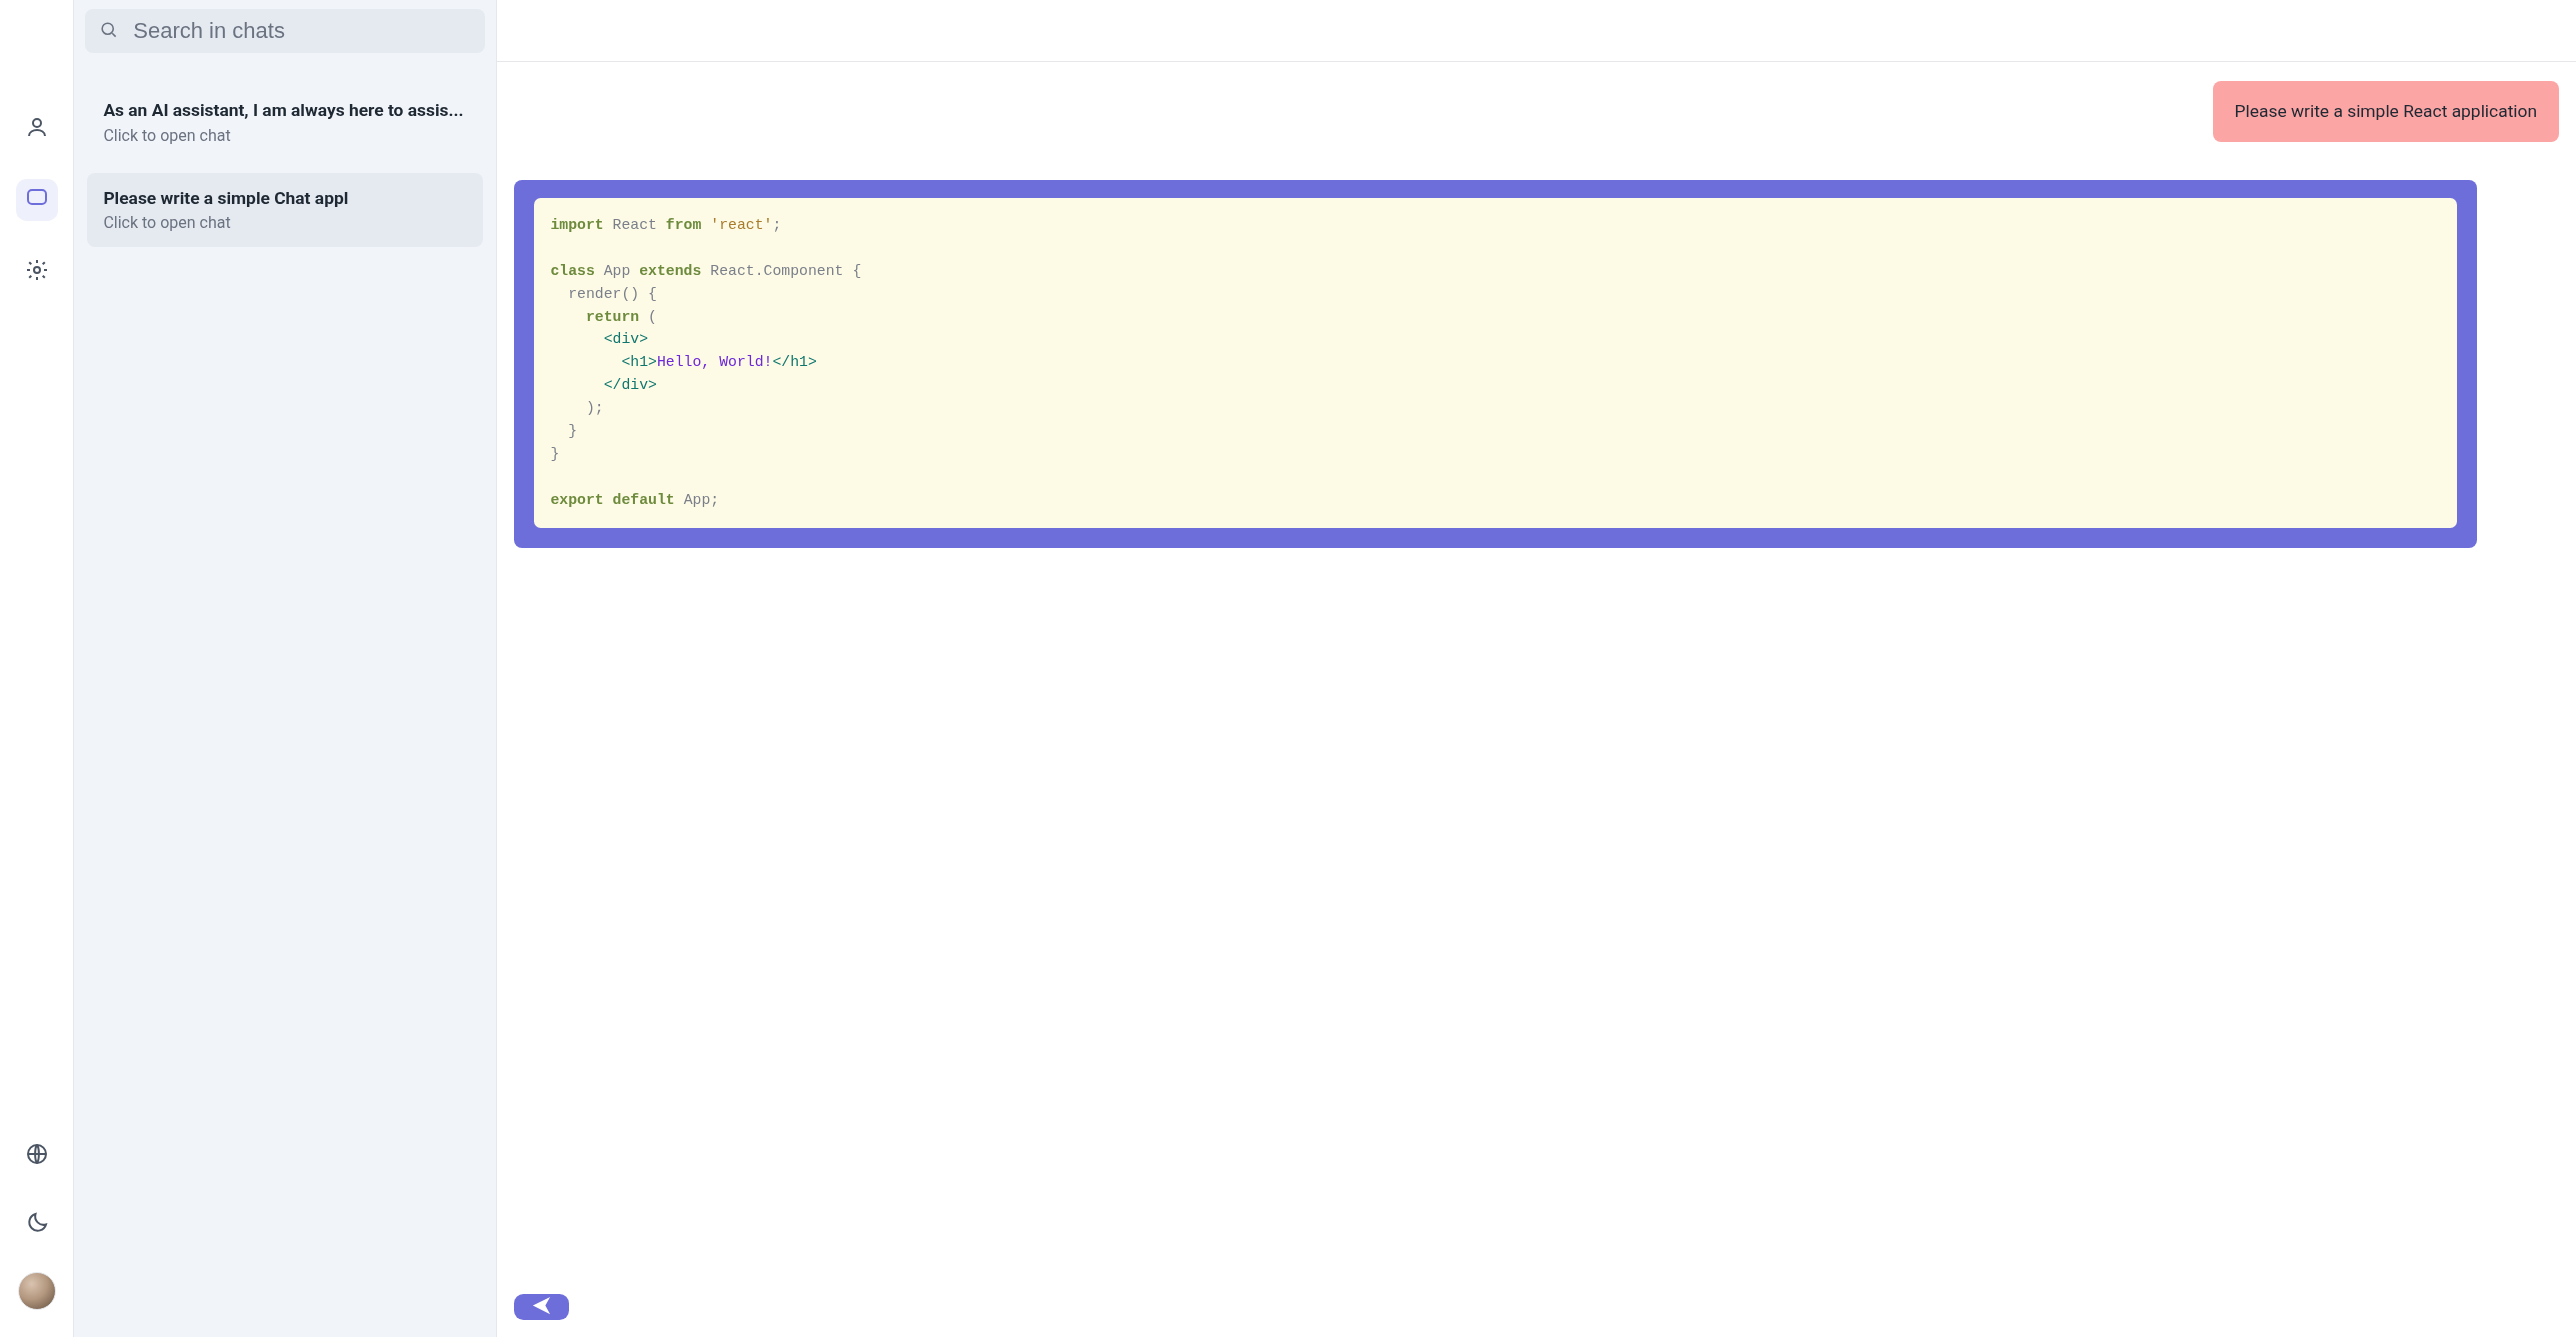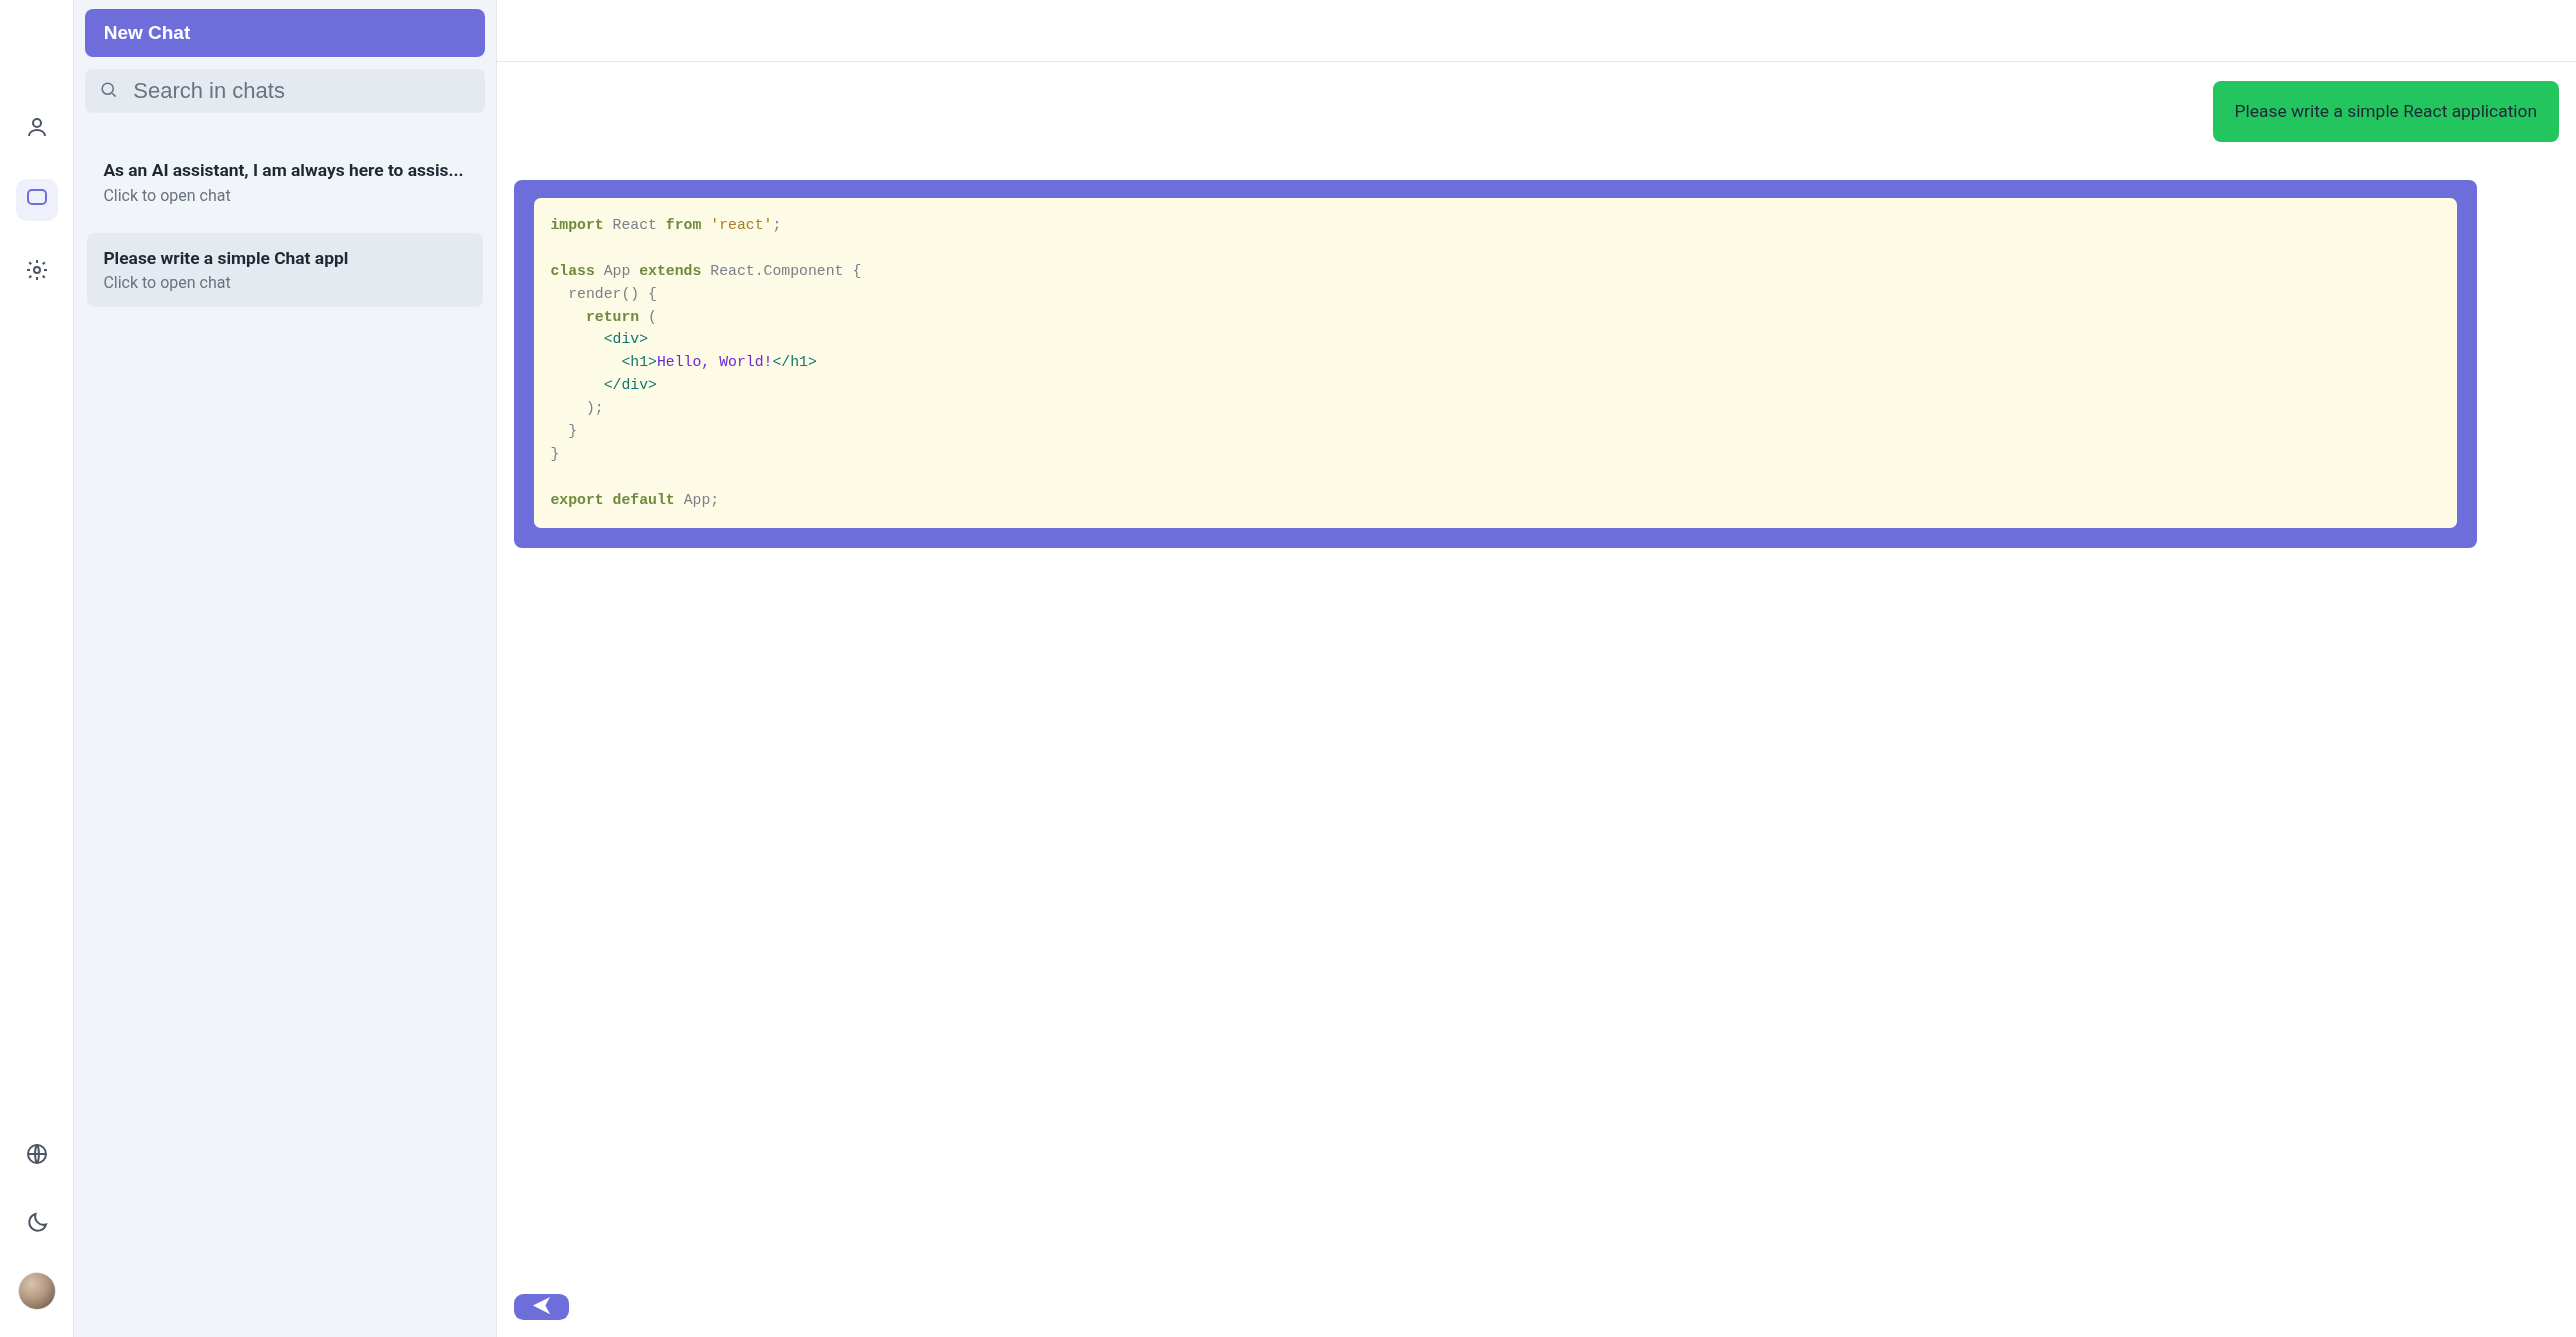--- a/index.html
+++ b/index.html
@@ -135,21 +135,21 @@
   .msg-row { display: flex; }
   .msg-row.user { justify-content: flex-end; }
   .msg-row.assistant { justify-content: flex-start; }
   .bubble {
     max-width: 96%;
     border-radius: 8px;
     font-size: 17.4px;
     line-height: 1.35;
   }
   .bubble.user {
-    background: #22c55e;
+    background: #fca5a5;
     color: #1f2933;
     padding: 19px 21.5px;
   }
   .bubble.assistant {
     background: #6e6edb;
     color: #ffffff;
     padding: 17.4px 20px 20px 20px;
     width: 100%;
   }
   .assistant-intro {
@@ -256,21 +256,20 @@
           <svg viewBox="0 0 24 24">
               <path d="M21 13.5A8.5 8.5 0 0 1 10.5 3 8.5 8.5 0 1 0 21 13.5z"></path>
             </svg>
         </span>
       </button>
       <div class="avatar"></div>
     </div>
   </nav>
 
   <aside class="sidebar">
-    <button class="new-chat-btn">New Chat</button>
     <div class="search-wrap">
       <span>
         <svg viewBox="0 0 24 24">
             <circle cx="11" cy="11" r="7"></circle>
             <path d="M21 21l-4.3-4.3"></path>
           </svg>
       </span>
       <input class="search-input" placeholder="Search in chats" style="">
     </div>
     <div class="chat-list" id="chat-list">

